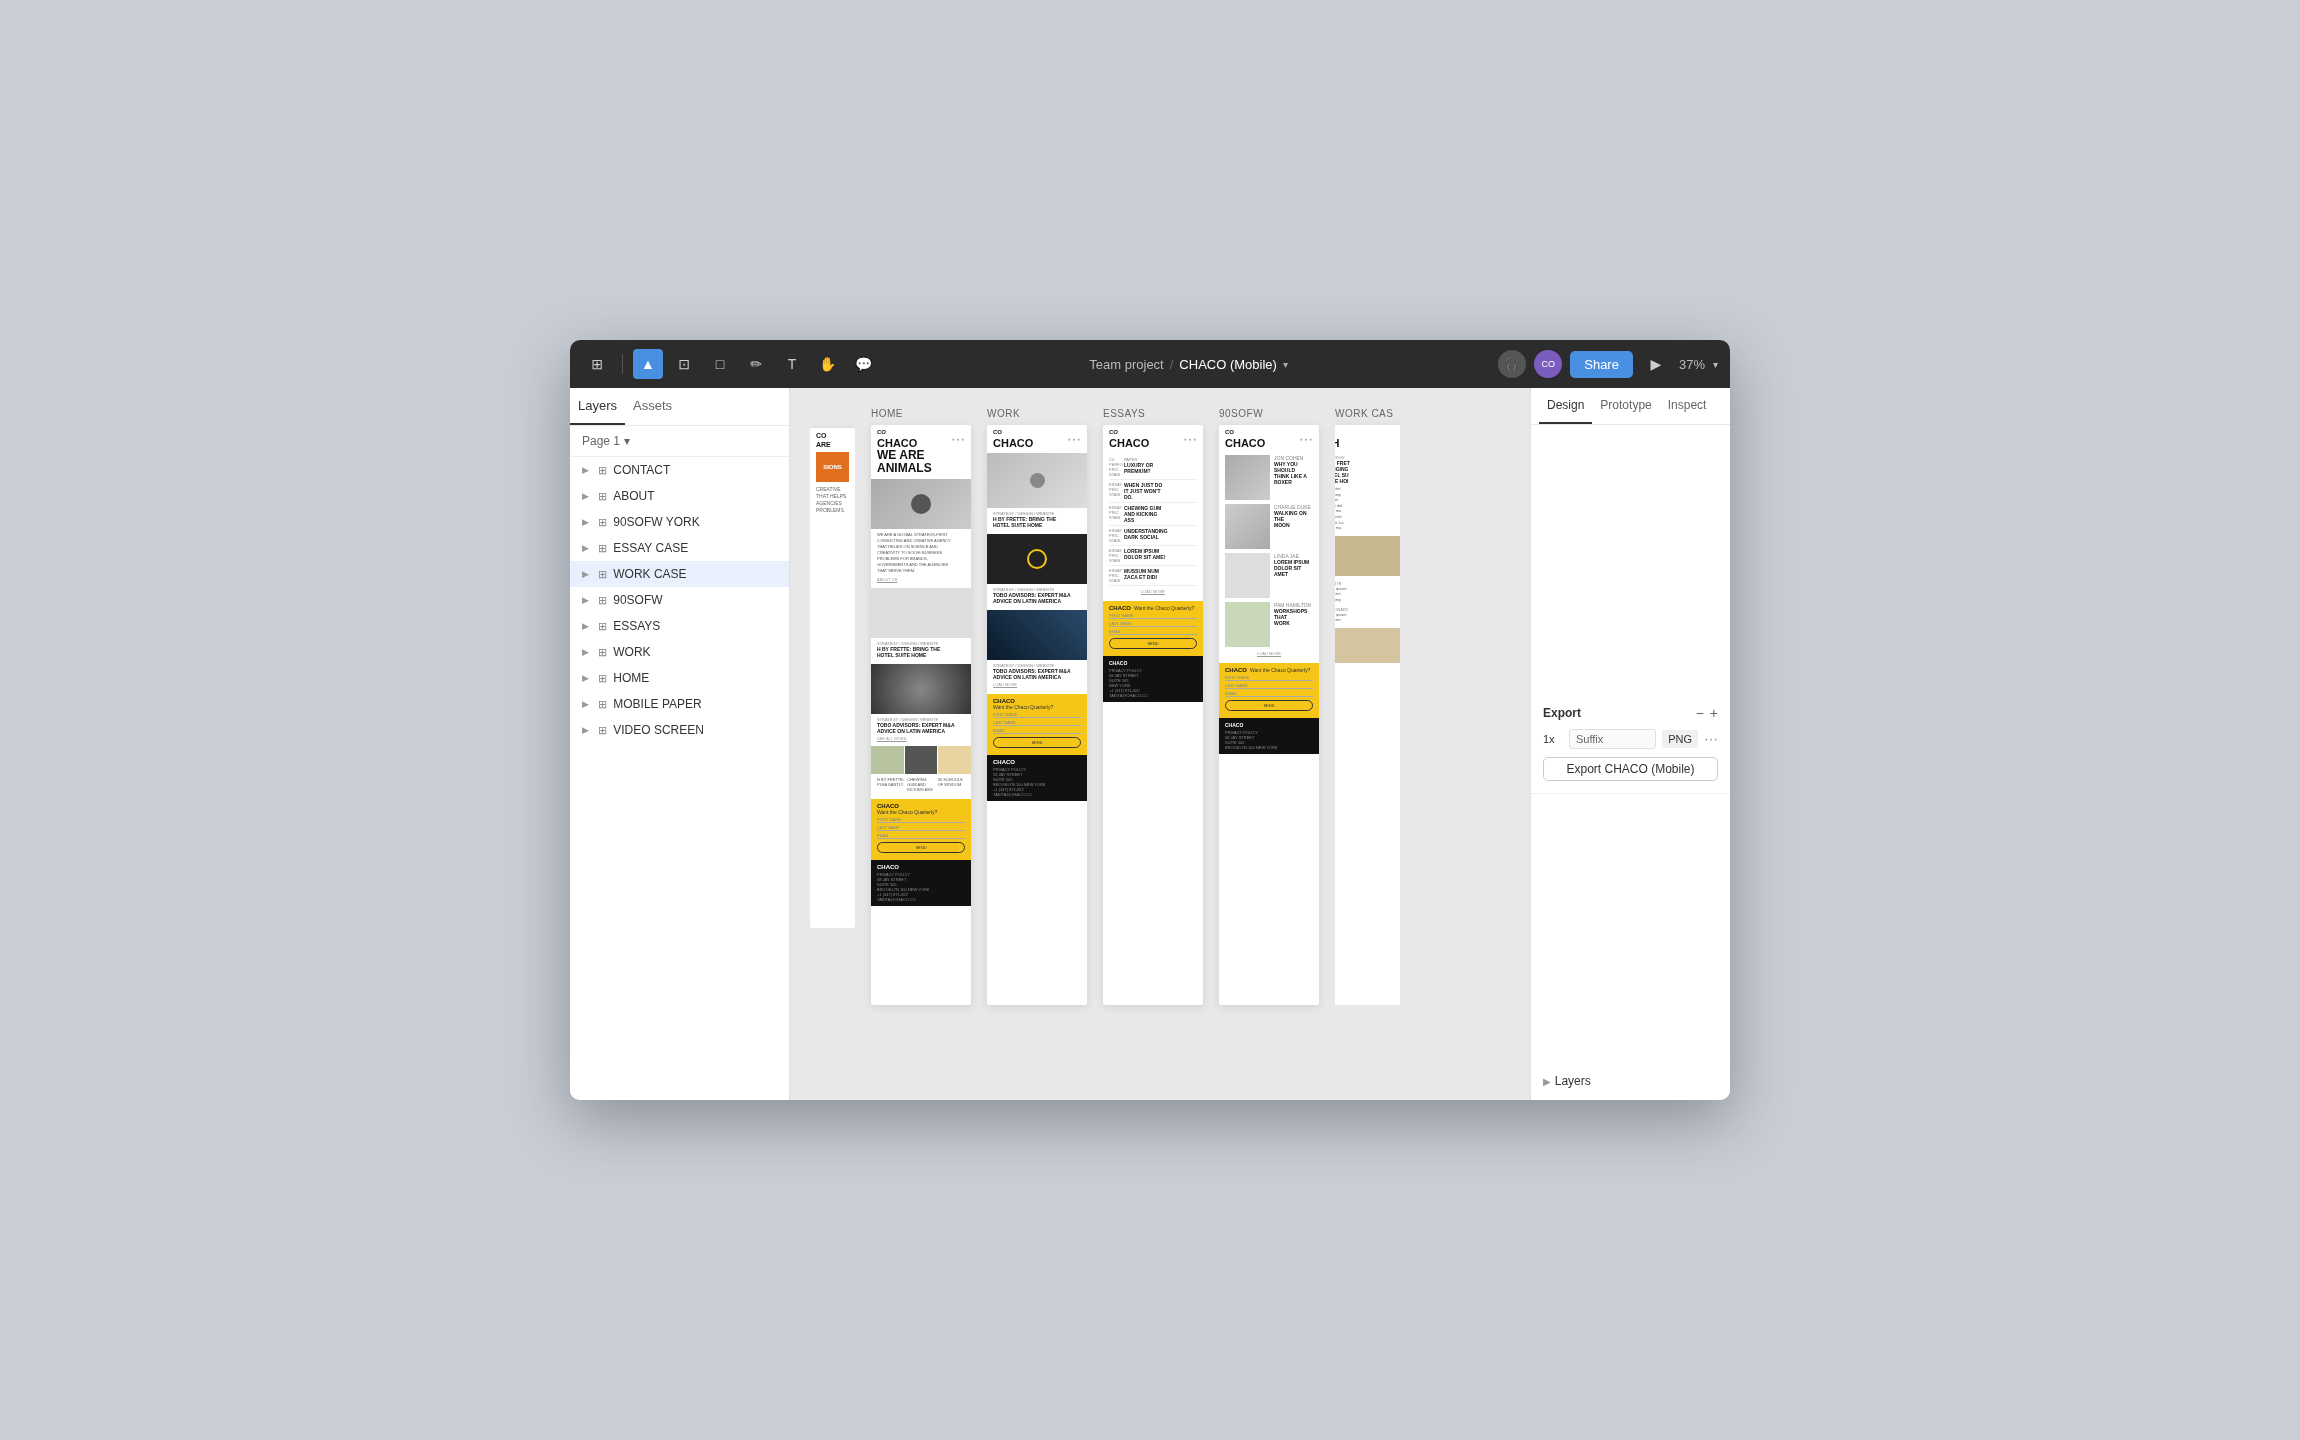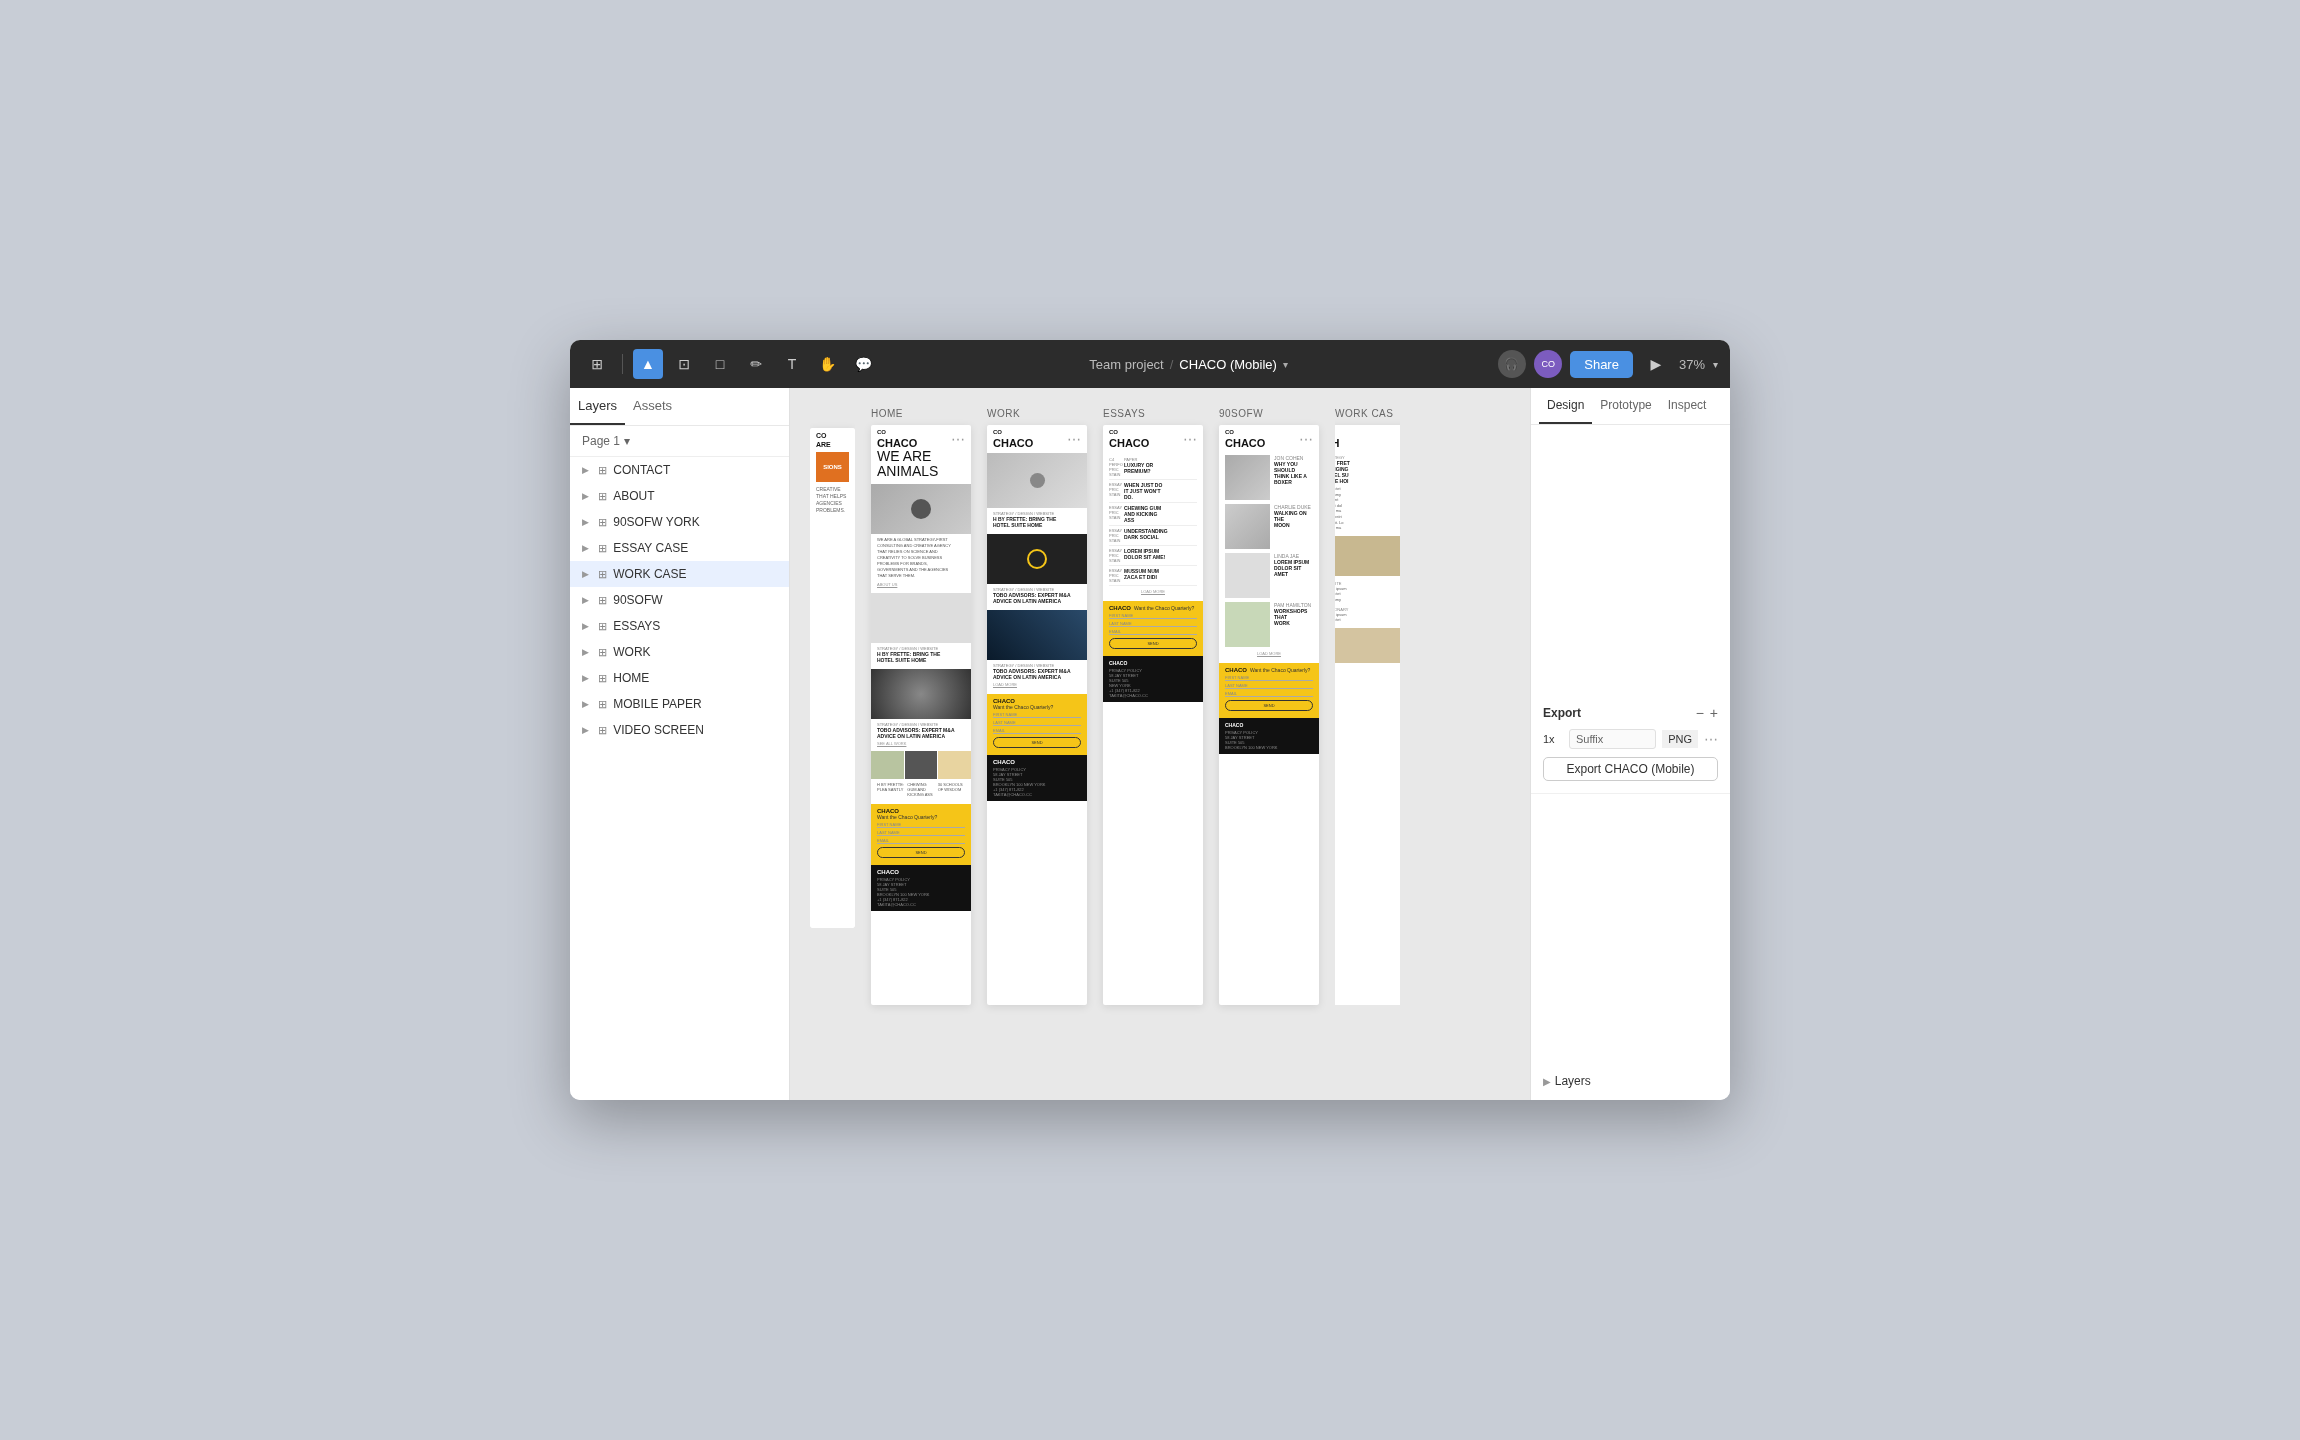--- a/index.html
+++ b/index.html
@@ -489,21 +489,21 @@
 
       <div class="frame-col">
         <div class="frame-label">HOME</div>
         <div class="frame-card" style="width:100px;height:580px;overflow:hidden;">
           <div style="position:relative;padding:4px 6px 2px;">
             <div style="font-size:6px;font-weight:700;color:#111;">CO</div>
             <span class="frame-menu-dots">⋯</span>
           </div>
           <div style="padding:0 6px 4px;">
             <div style="font-size:11px;font-weight:900;color:#111;line-height:1.1;">CHACO</div>
-            <div style="font-size:14px;font-weight:400;color:#111;line-height:1.1;">WE ARE<br>ANIMALS</div>
+            <div style="font-size:12px;font-weight:700;color:#111;line-height:1.1;">WE ARE<br>ANIMALS</div>
           </div>
           <div style="width:100%;height:50px;background:#bbb;overflow:hidden;">
             <div style="width:100%;height:100%;background:linear-gradient(135deg,#aaa,#ccc);display:flex;align-items:center;justify-content:center;">
               <div style="width:20px;height:20px;border-radius:50%;background:#555;"></div>
             </div>
           </div>
           <div style="padding:3px 6px;">
             <div style="font-size:4px;color:#555;line-height:1.5;">WE ARE A GLOBAL STRATEGY-FIRST<br>CONSULTING AND CREATIVE AGENCY<br>THAT RELIES ON SCIENCE AND<br>CREATIVITY TO SOLVE BUSINESS<br>PROBLEMS FOR BRANDS,<br>GOVERNMENTS AND THE AGENCIES<br>THAT SERVE THEM.</div>
             <div style="font-size:4px;color:#999;margin-top:3px;text-decoration:underline;">ABOUT US</div>
           </div>

